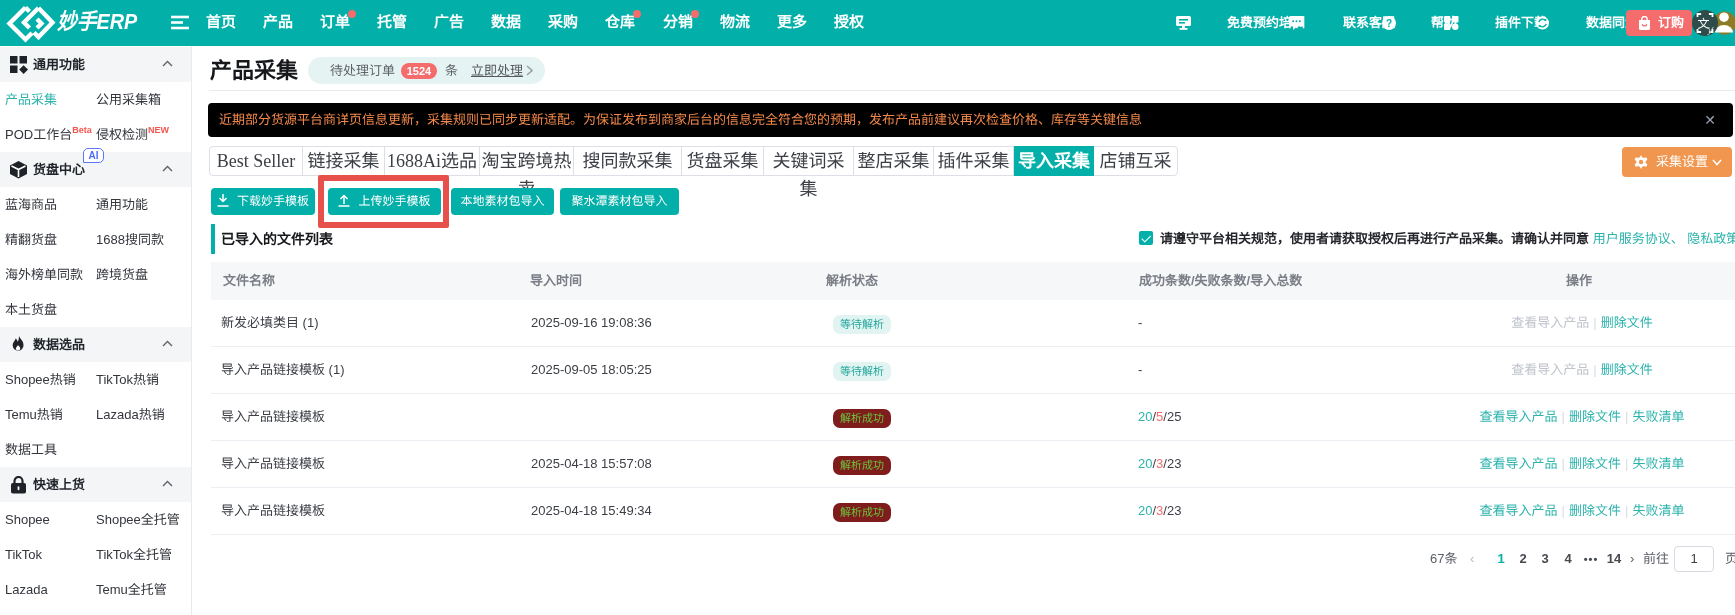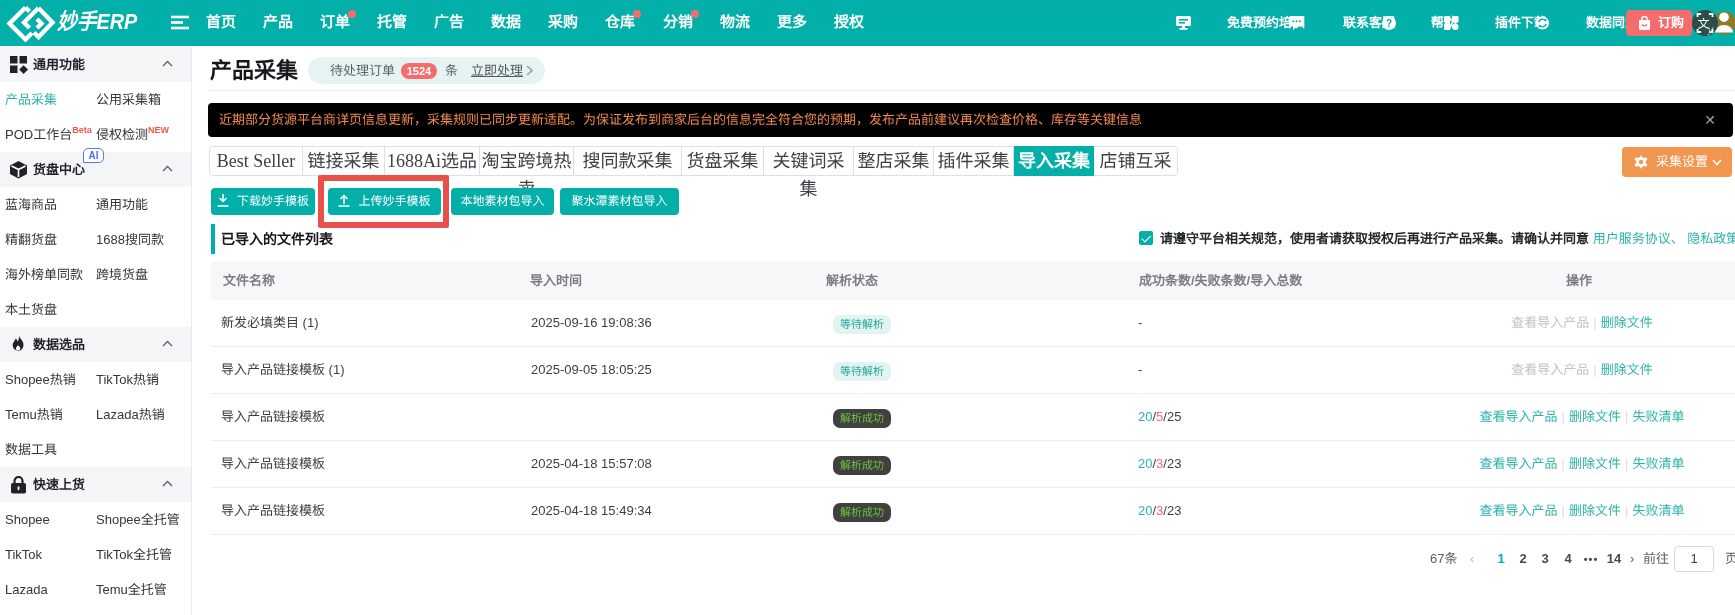--- a/index.html
+++ b/index.html
@@ -49,21 +49,21 @@
   #agree .cb { display:inline-block; width:14px; height:14px; background:#02afa9; border-radius:2px; vertical-align:-2px; margin-right:7px; position:relative; }
   #agree .cb:after { content:""; position:absolute; left:4.5px; top:1.5px; width:3.5px; height:7.5px; border:solid #fff; border-width:0 1.6px 1.6px 0; transform:rotate(45deg); }
   #agree a { color:#2bb3ac; text-decoration:none; font-weight:400; }
   
   #thead { position:absolute; left:211px; top:262px; width:1524px; height:38px; background:#f6f7f9; }
   .th { position:absolute; top:0; height:38px; line-height:38px; font-size:13px; font-weight:700; color:#7b7e87; }
   .trow { position:absolute; left:211px; width:1524px; height:47px; border-bottom:1px solid #eceef3; }
   .td { position:absolute; top:0; height:46px; line-height:46px; font-size:13px; color:#3b3e45; }
   .badge { position:absolute; top:15px; height:19px; line-height:19px; border-radius:7px; font-size:11px; padding:0 7px; }
   .badge.wait { background:#e2f4f2; color:#27a99f; }
-  .badge.ok { background:#404040; color:#67c23a; }
+  .badge.ok { background:#7f1d1d; color:#67c23a; }
   .ops { position:absolute; left:1161px; width:420px; top:0; height:46px; line-height:46px; font-size:13px; text-align:center; white-space:nowrap; }
   .ops a { color:#2bb3ac; text-decoration:none; }
   .ops a.dis { color:#bfc3cb; }
   .ops .sep { color:#d9dce2; padding:0 4px; }
   .teal { color:#2bb3ac; }
   .redc { color:#f56c6c; }
   
   #pager { position:absolute; top:545px; left:0; width:1735px; height:28px; line-height:28px; font-size:13px; color:#5a5e66; }
   #pager .pgn { width:22px; text-align:center; font-weight:700; color:#454950; }
   #pager .cur { color:#02afa9; font-weight:700; }

